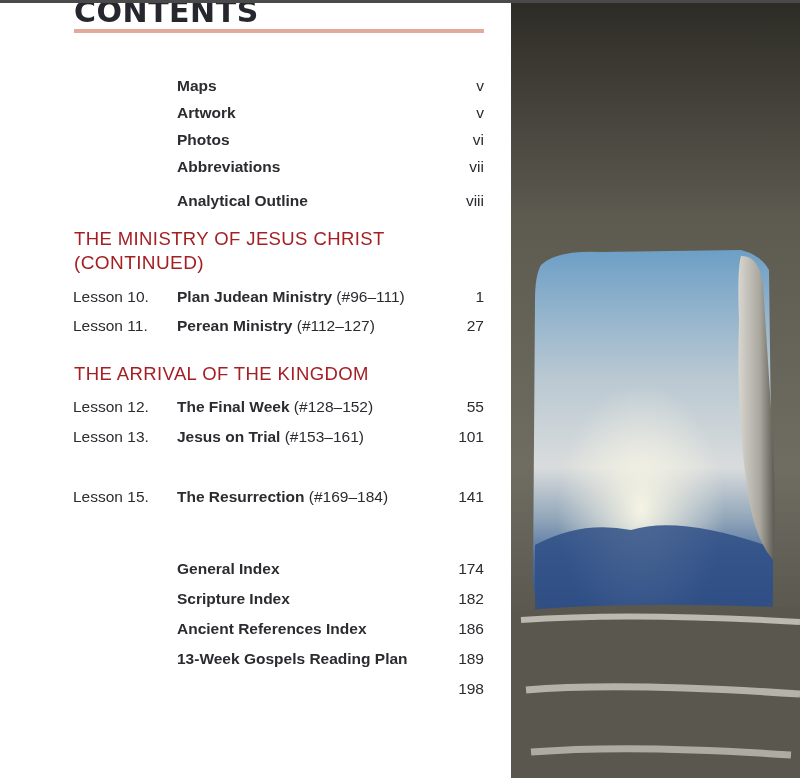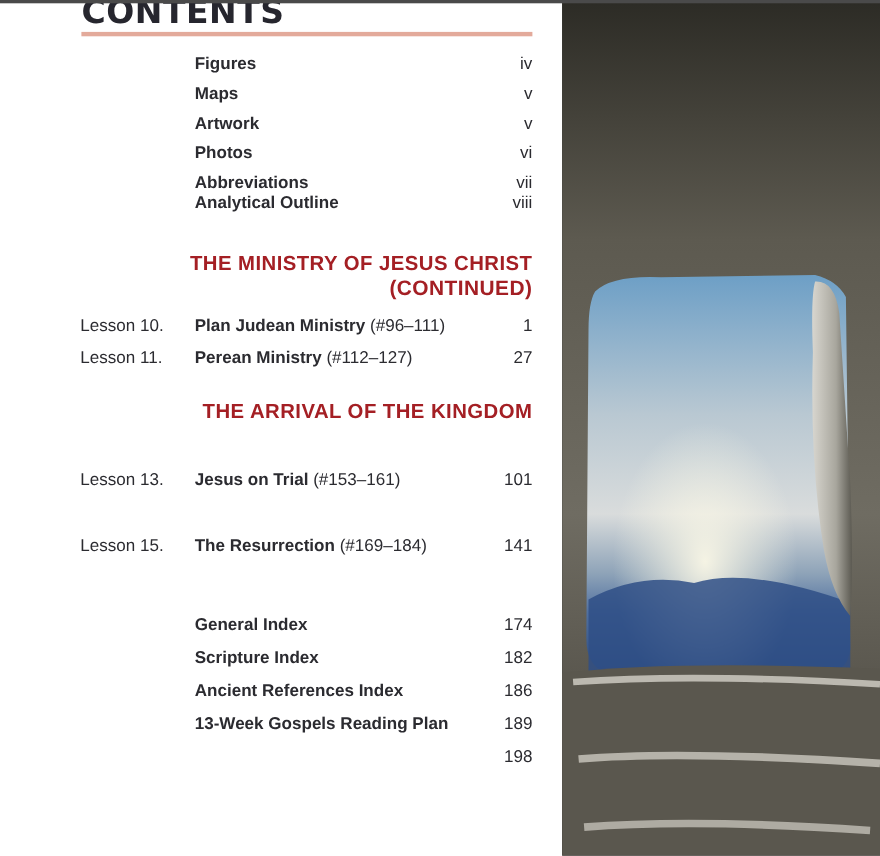--- a/index.html
+++ b/index.html
@@ -8,55 +8,51 @@
   .topbar { position: absolute; left: 0; top: 0; width: 800px; height: 3px; background: #4a4a4a; z-index: 5; }
   .page { position: absolute; left: 0; top: 0; width: 511px; height: 676px; background: #fff; }
   .heading { position: absolute; left: 74px; top: -6px; font-size: 30px; font-weight: 700; letter-spacing: 0.5px; color: #26262e; font-family: "DejaVu Sans", sans-serif; }
   .rule { position: absolute; left: 74px; top: 29px; width: 410px; height: 4px; background: #e3aa9b; }
   .row { position: absolute; left: 0; width: 511px; height: 24px; font-size: 15.5px; line-height: 24px; }
   .row .lesson { position: absolute; left: 73px; color: #2b2b30; }
   .row .title { position: absolute; left: 177px; font-weight: 700; color: #2b2b30; white-space: nowrap; }
   .row .title .range { font-weight: 400; }
   .row .title em { font-style: italic; }
   .row .page-num { position: absolute; right: 27px; color: #2b2b30; }
-  .section { position: absolute; left: 74px; width: 410px; text-align: right; color: #a41f24; font-weight: 700; font-size: 18.5px; letter-spacing: 0.4px; line-height: 24px; }
+  .section { position: absolute; left: 74px; width: 410px; text-align: left; color: #a41f24; font-weight: 400; font-size: 18.5px; letter-spacing: 0.4px; line-height: 24px; }
   .section .sub { display: block; font-size: 19px; }
   .photo { position: absolute; left: 511px; top: 0; width: 289px; height: 778px; overflow: hidden; background: #2d2c26; }
   .photo svg { display: block; }
 </style>
 </head>
 <body>
 
 <div class="topbar"></div>
 
 <div class="page">
   <div class="heading">CONTENTS</div>
   <div class="rule"></div>
 
-  <div class="row" style="top:47px">
-    <span class="title">Figures</span>
-    <span class="page-num">iv</span>
-  </div>
   <div class="row" style="top:74px">
     <span class="title">Maps</span>
     <span class="page-num">v</span>
   </div>
   <div class="row" style="top:101px">
     <span class="title">Artwork</span>
     <span class="page-num">v</span>
   </div>
   <div class="row" style="top:155px">
     <span class="title">Abbreviations</span>
     <span class="page-num">vii</span>
   </div>
   <div class="row" style="top:128px">
     <span class="title">Photos</span>
     <span class="page-num">vi</span>
   </div>
-  <div class="row" style="top:173px">
+  <div class="row" style="top:189px">
     <span class="title">Analytical Outline</span>
     <span class="page-num">viii</span>
   </div>
 
   <div class="section" style="top:227px">
     <span>THE MINISTRY OF JESUS CHRIST</span>
     <span class="sub">(CONTINUED)</span>
   </div>
   <div class="row" style="top:285px">
     <span class="lesson">Lesson 10.</span>
@@ -64,20 +60,25 @@
     <span class="page-num">1</span>
   </div>
   <div class="row" style="top:314px">
     <span class="lesson">Lesson 11.</span>
     <span class="title"><span>Perean Ministry</span><span class="range"> (#112–127)</span></span>
     <span class="page-num">27</span>
   </div>
 
   <div class="section" style="top:362px">
     <span>THE ARRIVAL OF THE KINGDOM</span>
+  </div>
+  <div class="row" style="top:395px">
+    <span class="lesson">Lesson 12.</span>
+    <span class="title"><span>The Final Week</span><span class="range"> (#128–152)</span></span>
+    <span class="page-num">55</span>
   </div>
   <div class="row" style="top:425px">
     <span class="lesson">Lesson 13.</span>
     <span class="title"><span>Jesus on Trial</span><span class="range"> (#153–161)</span></span>
     <span class="page-num">101</span>
   </div>
   <div class="row" style="top:485px">
     <span class="lesson">Lesson 15.</span>
     <span class="title"><span>The Resurrection</span><span class="range"> (#169–184)</span></span>
     <span class="page-num">141</span>

